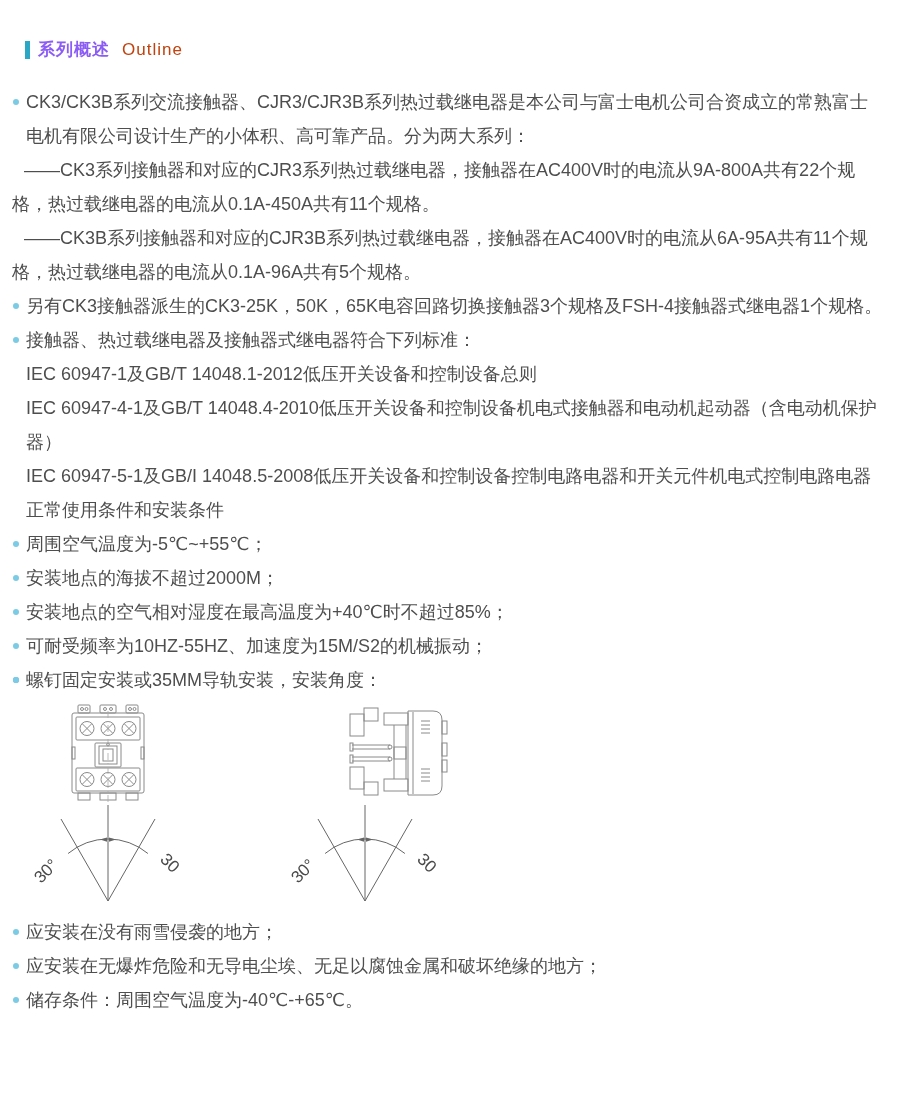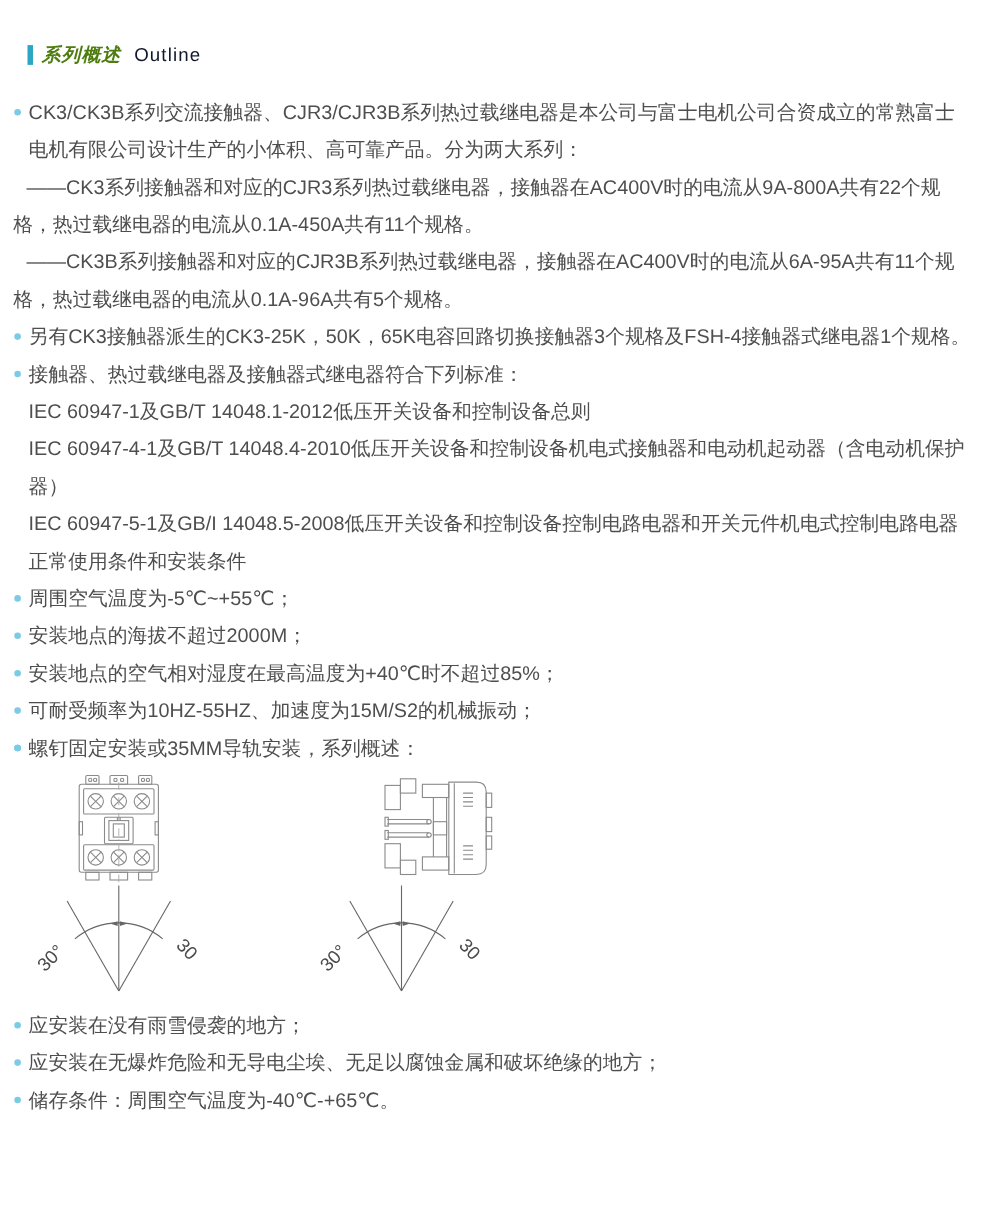--- a/index.html
+++ b/index.html
@@ -4,22 +4,22 @@
 <style>
   html,body{margin:0;padding:0;background:#fff;}
   .page{
     width:900px;height:1100px;box-sizing:border-box;
     padding:38px 14px 0 12px;background:#fff;overflow:hidden;
     font-family:"Liberation Sans","DejaVu Sans",sans-serif;
   }
   
   .hdr{margin:0 0 24px 13px;display:flex;align-items:center;}
   .hbar{display:inline-block;width:5px;height:18px;background:#2AA7C5;margin-right:8px;}
-  .hzh{font-size:17px;font-weight:bold;color:#4d7c0f;letter-spacing:1px;font-style:italic;}
-  .hen{font-size:17px;color:#0f172a;margin-left:12px;letter-spacing:1px;}
+  .hzh{font-size:17px;font-weight:bold;color:#8b5cf6;letter-spacing:1px;}
+  .hen{font-size:17px;color:#c2410c;margin-left:12px;letter-spacing:1px;}
   
   p.line{margin:0;line-height:34px;font-size:18px;color:#4E4E4E;}
   p.lb{padding-left:14px;position:relative;}
   p.lb .dot{position:absolute;left:1px;top:14px;width:6px;height:6px;border-radius:50%;background:#7CCBE5;}
   p.ld{padding-left:0;text-indent:12px;}
   p.lp{padding-left:14px;}
   
   .figs{position:relative;height:208px;margin:6px 0 4px;}
   .figs svg{position:absolute;top:0;}
   .fig-left{left:18px;}
@@ -47,21 +47,21 @@
   <p class="line lp"><span>IEC 60947-1及GB/T 14048.1-2012低压开关设备和控制设备总则</span></p>
   <p class="line lp"><span>IEC 60947-4-1及GB/T 14048.4-2010低压开关设备和控制设备机电式接触器和电动机起动器（含电动机保护器）</span></p>
   <p class="line lp"><span>IEC 60947-5-1及GB/I 14048.5-2008低压开关设备和控制设备控制电路电器和开关元件机电式控制电路电器</span></p>
   <p class="line lp"><span>正常使用条件和安装条件</span></p>
   <p class="line lb"><span class="dot"></span><span>周围空气温度为-5℃~+55℃；</span></p>
   <p class="line lb"><span class="dot"></span><span>安装地点的海拔不超过2000M；</span></p>
   <p class="line lb"><span class="dot"></span><span>安装地点的空气相对湿度在最高温度为+40℃时不超过85%；</span></p>
   <p class="line lb"><span class="dot"></span><span>可耐受频率为10HZ-55HZ、加速度为15M/S2的机械振动；</span></p>
   <p class="line lb"><span class="dot"></span></p>
   <p class="line lb"><span class="dot"></span></p>
-  <p class="line lb"><span class="dot"></span><span>螺钉固定安装或35MM导轨安装，系列概述：</span></p>
+  <p class="line lb"><span class="dot"></span><span>螺钉固定安装或35MM导轨安装，安装角度：</span></p>
 
   <div class="figs">
 
     <svg class="fig-left" width="170" height="208" viewBox="0 0 170 208">
       <g class="draw" transform="translate(42,2)">
         <rect x="6" y="0" width="12" height="8" rx="1"></rect>
         <circle cx="10" cy="4" r="1.5"></circle>
           <circle cx="14.5" cy="4" r="1.5"></circle>
         <rect x="28" y="0" width="16" height="8" rx="1"></rect>
         <circle cx="33" cy="4" r="1.5"></circle>

